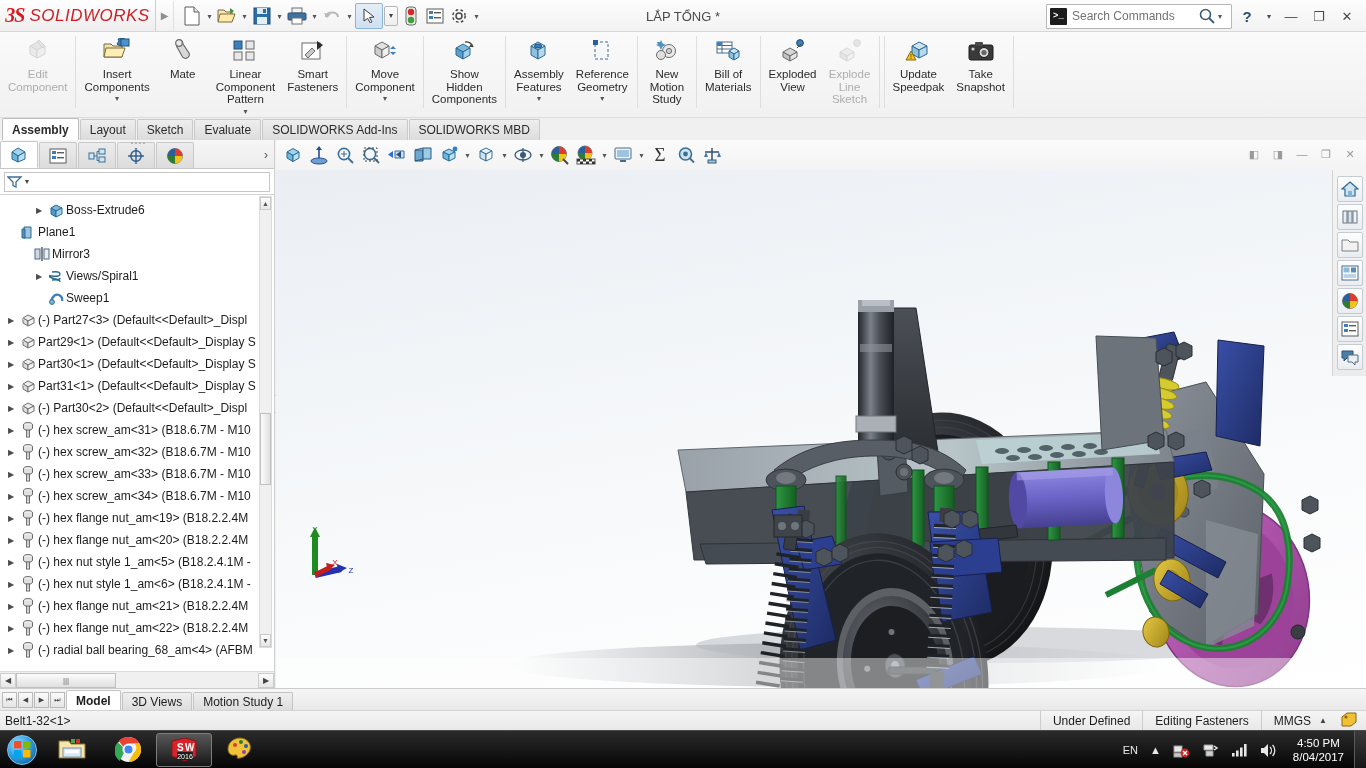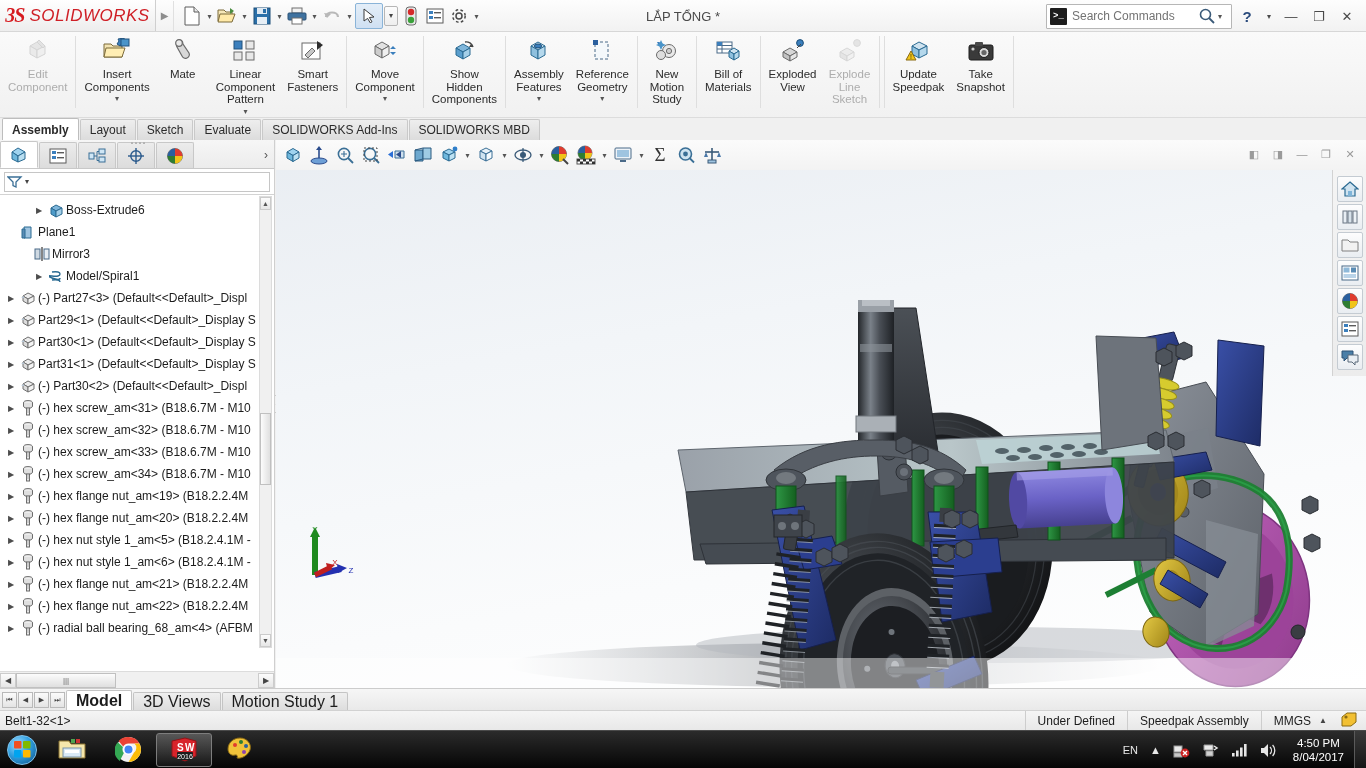--- a/index.html
+++ b/index.html
@@ -188,21 +188,21 @@
   .triad { position:absolute; left:25px; bottom:105px; width:60px; height:60px; z-index:4;}
 
   
   .bottombar {
     position:absolute; left:0; top:688px; width:1366px; height:22px;
     background:linear-gradient(#f6f6f6,#e9e9e9); border-top:1px solid #cccccc;
     display:flex; align-items:flex-end; padding-left:2px;
   }
   .navbtn { width:15px;height:16px;border:1px solid #b9b9b9;background:linear-gradient(#fbfbfb,#e4e4e4);
     display:flex;align-items:center;justify-content:center;font-size:7px;color:#444;margin-right:1px;margin-bottom:2px;}
-  .btab { height:18px;padding:0 9px;display:flex;align-items:center;font-size:16px;color:#1c1c1c;
+  .btab { height:18px;padding:0 9px;display:flex;align-items:center;font-size:12px;color:#1c1c1c;
     background:linear-gradient(#efefef,#dddddd); border:1px solid #c4c4c4; border-bottom:none;
     margin-right:1px; border-radius:2px 2px 0 0;}
   .btab.sel { background:#fff; font-weight:bold; height:20px; }
   .statusbar {
     position:absolute; left:0; top:710px; width:1366px; height:20px;
     background:linear-gradient(#f5f5f5,#e8e8e8); border-top:1px solid #d2d2d2;
     display:flex; align-items:center; font-size:12px; color:#1c1c1c;
   }
   .sb-left { padding-left:5px; }
   .sb-seg { padding:0 12px; border-left:1px solid #cdcdcd; height:20px; display:flex;align-items:center;}
@@ -627,21 +627,31 @@
         <div class="trow" style="padding-left: 32px;">
           <div class="exp">▶</div>
           <div class="ti">
             <svg width="14" height="15" viewBox="0 0 14 15">
               <g fill="none" stroke="#2a6a92" stroke-width="1.4">
                 <path d="M3 3 q8 -1 8 2 q0 3 -8 2 q-8 -1 0 2 q8 3 8 0"></path>
                 <path d="M3 11 q8 -1 8 2"></path>
               </g>
             </svg>
           </div>
-          <div class="tx">Model/Spiral1</div>
+          <div class="tx">Views/Spiral1</div>
+        </div>
+        <div class="trow" style="padding-left: 32px;">
+          <div class="exp"></div>
+          <div class="ti">
+            <svg width="15" height="14" viewBox="0 0 15 14">
+              <path d="M2 10 q3 -8 8 -6 q4 2 3 6" fill="none" stroke="#3b7fbd" stroke-width="2.2"></path>
+              <circle cx="3" cy="11" r="2.4" fill="#7fb6db" stroke="#2a6a92"></circle>
+            </svg>
+          </div>
+          <div class="tx">Sweep1</div>
         </div>
         <div class="trow" style="padding-left: 4px;">
           <div class="exp">▶</div>
           <div class="ti">
             <svg width="15" height="14" viewBox="0 0 15 14">
               <path d="M2 5l5-3 6 3-6 3z" fill="#ededed" stroke="#707070"></path>
               <path d="M2 5v5l5 3V8z" fill="#dcdcdc" stroke="#707070"></path>
               <path d="M13 5v5l-6 3V8z" fill="#f4f4f4" stroke="#707070"></path>
               <path d="M0 7l3-2v2z" fill="#b8c8d8"></path>
             </svg>
@@ -1386,21 +1396,21 @@
         <div class="btab sel">Model</div>
         <div class="btab">3D Views</div>
         <div class="btab">Motion Study 1</div>
       </div>
   </div>
 
   <div class="statusbar">
     <div class="sb-left">Belt1-32&lt;1&gt;</div>
     <div style="flex:1"></div>
     <div class="sb-seg">Under Defined</div>
-    <div class="sb-seg">Speedpak Assembly</div>
+    <div class="sb-seg">Editing Fasteners</div>
     <div class="sb-seg" style="padding-right:4px;">MMGS</div>
     <div style="padding:0 14px 0 4px;font-size:8px;color:#444;">▲</div>
     <div style="padding-right:8px;">
       <svg width="17" height="15" viewBox="0 0 17 15">
           <path d="M1 5l5-4h9v9l-5 4H1z" fill="#f2c033" stroke="#8a6a12"></path>
           <circle cx="5" cy="5" r="1.6" fill="#8a6a12"></circle>
         </svg>
     </div>
   </div>
 

